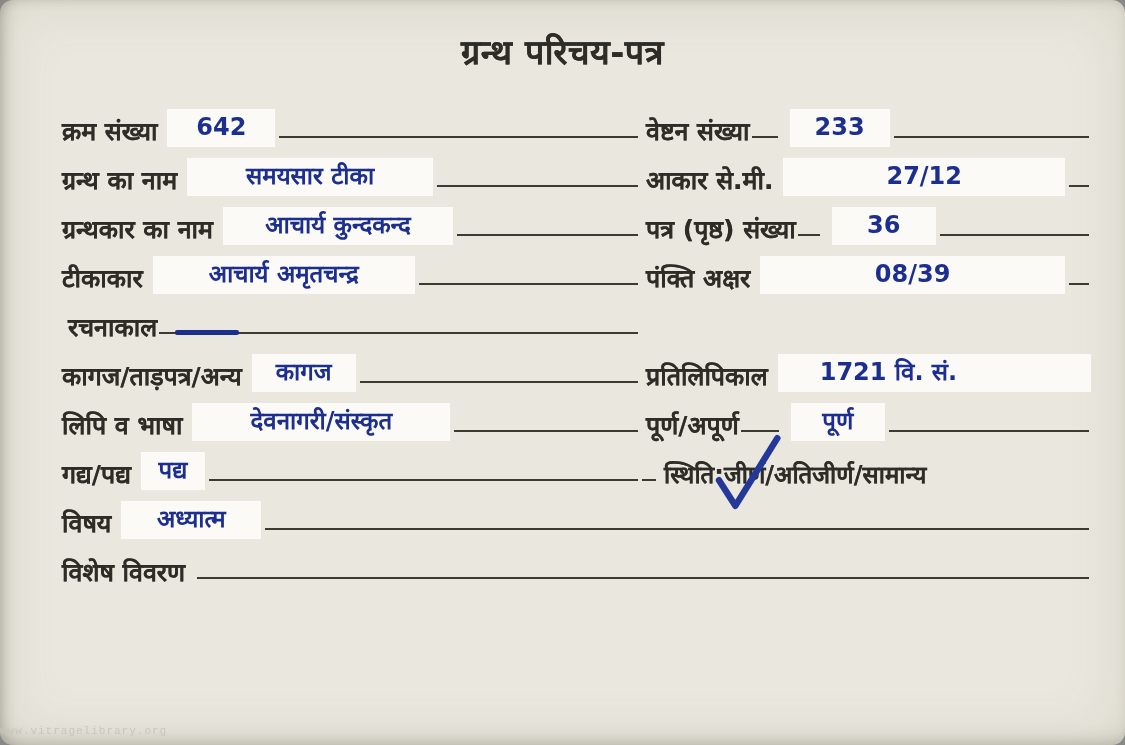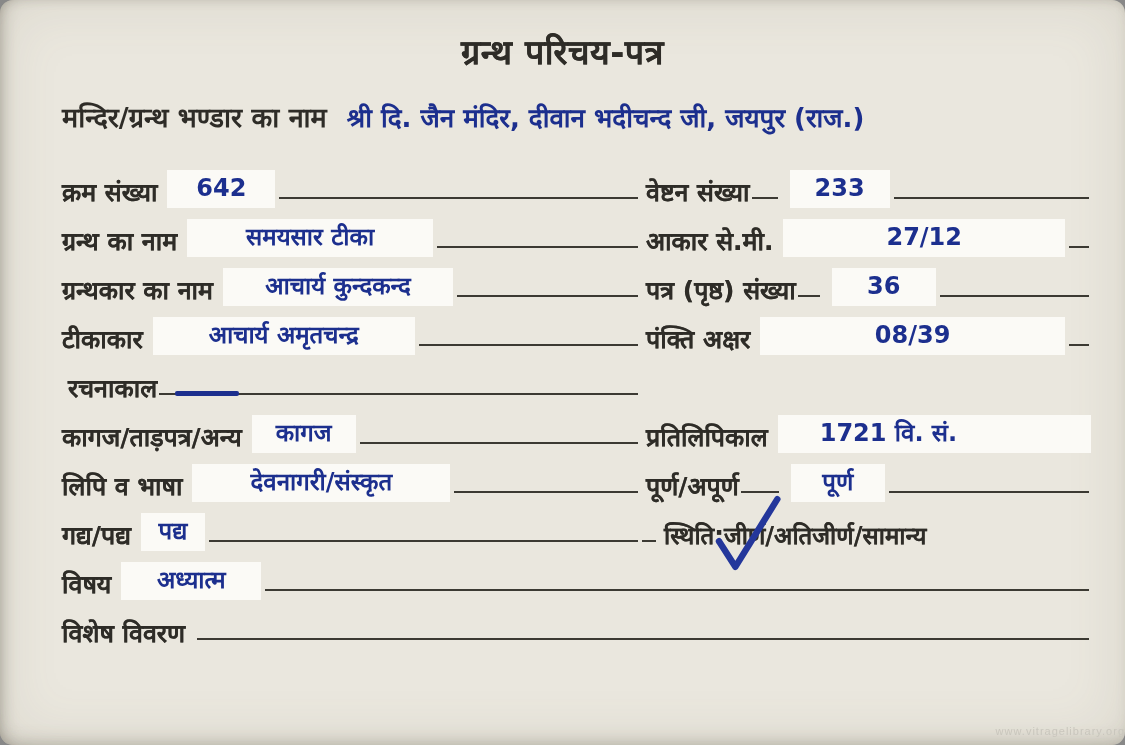--- a/index.html
+++ b/index.html
@@ -42,36 +42,32 @@
   .line{border-bottom:2px solid var(--rule);flex:1;margin:0 2px 9px 2px;min-width:6px;position:relative;}
   .seg{flex:none}
   .bluedash{position:absolute;left:16px;bottom:-3px;width:64px;height:5px;background:var(--blue);border-radius:2px;}
   .cond{white-space:nowrap}
   .cond .lbl,.cond .opt{font-size:24px}
   .opt{font-size:24px;font-weight:bold;color:var(--ink);line-height:1.25;
        text-shadow:0 0 .5px rgba(40,38,32,.65);}
   .opt-wrap{position:relative;display:inline-block}
   .checkmark{position:absolute;left:-12px;top:-30px;width:70px;height:84px;overflow:visible;pointer-events:none}
   .watermark{
-    position:absolute;bottom:8px;left:0;right:0;text-align:right;
-    font-family:Liberation Sans, sans-serif;font-size:11px;
+    position:absolute;bottom:8px;left:0;right:0;text-align:left;
+    font-family:Liberation Mono, monospace;font-size:11px;
     color:var(--watermark);letter-spacing:1px;
   }
 </style>
 </head>
 <body>
 
 <div class="page">
 
   <div class="title">ग्रन्थ परिचय-पत्र</div>
 
-  <div class="header-row">
-    <span class="hlabel">मन्दिर/ग्रन्थ भण्डार का नाम</span>
-    <span class="hvalue">श्री दि. जैन मंदिर, दीवान भदीचन्द जी, जयपुर (राज.)</span>
-  </div>
 
   <div class="form">
 
     <div class="row">
       <div class="zone">
         <span class="lbl">क्रम संख्या</span>
         <span class="patch" style="min-width:108px">642</span>
         <span class="line"></span>
       </div>
       <div class="zone right-zone">

